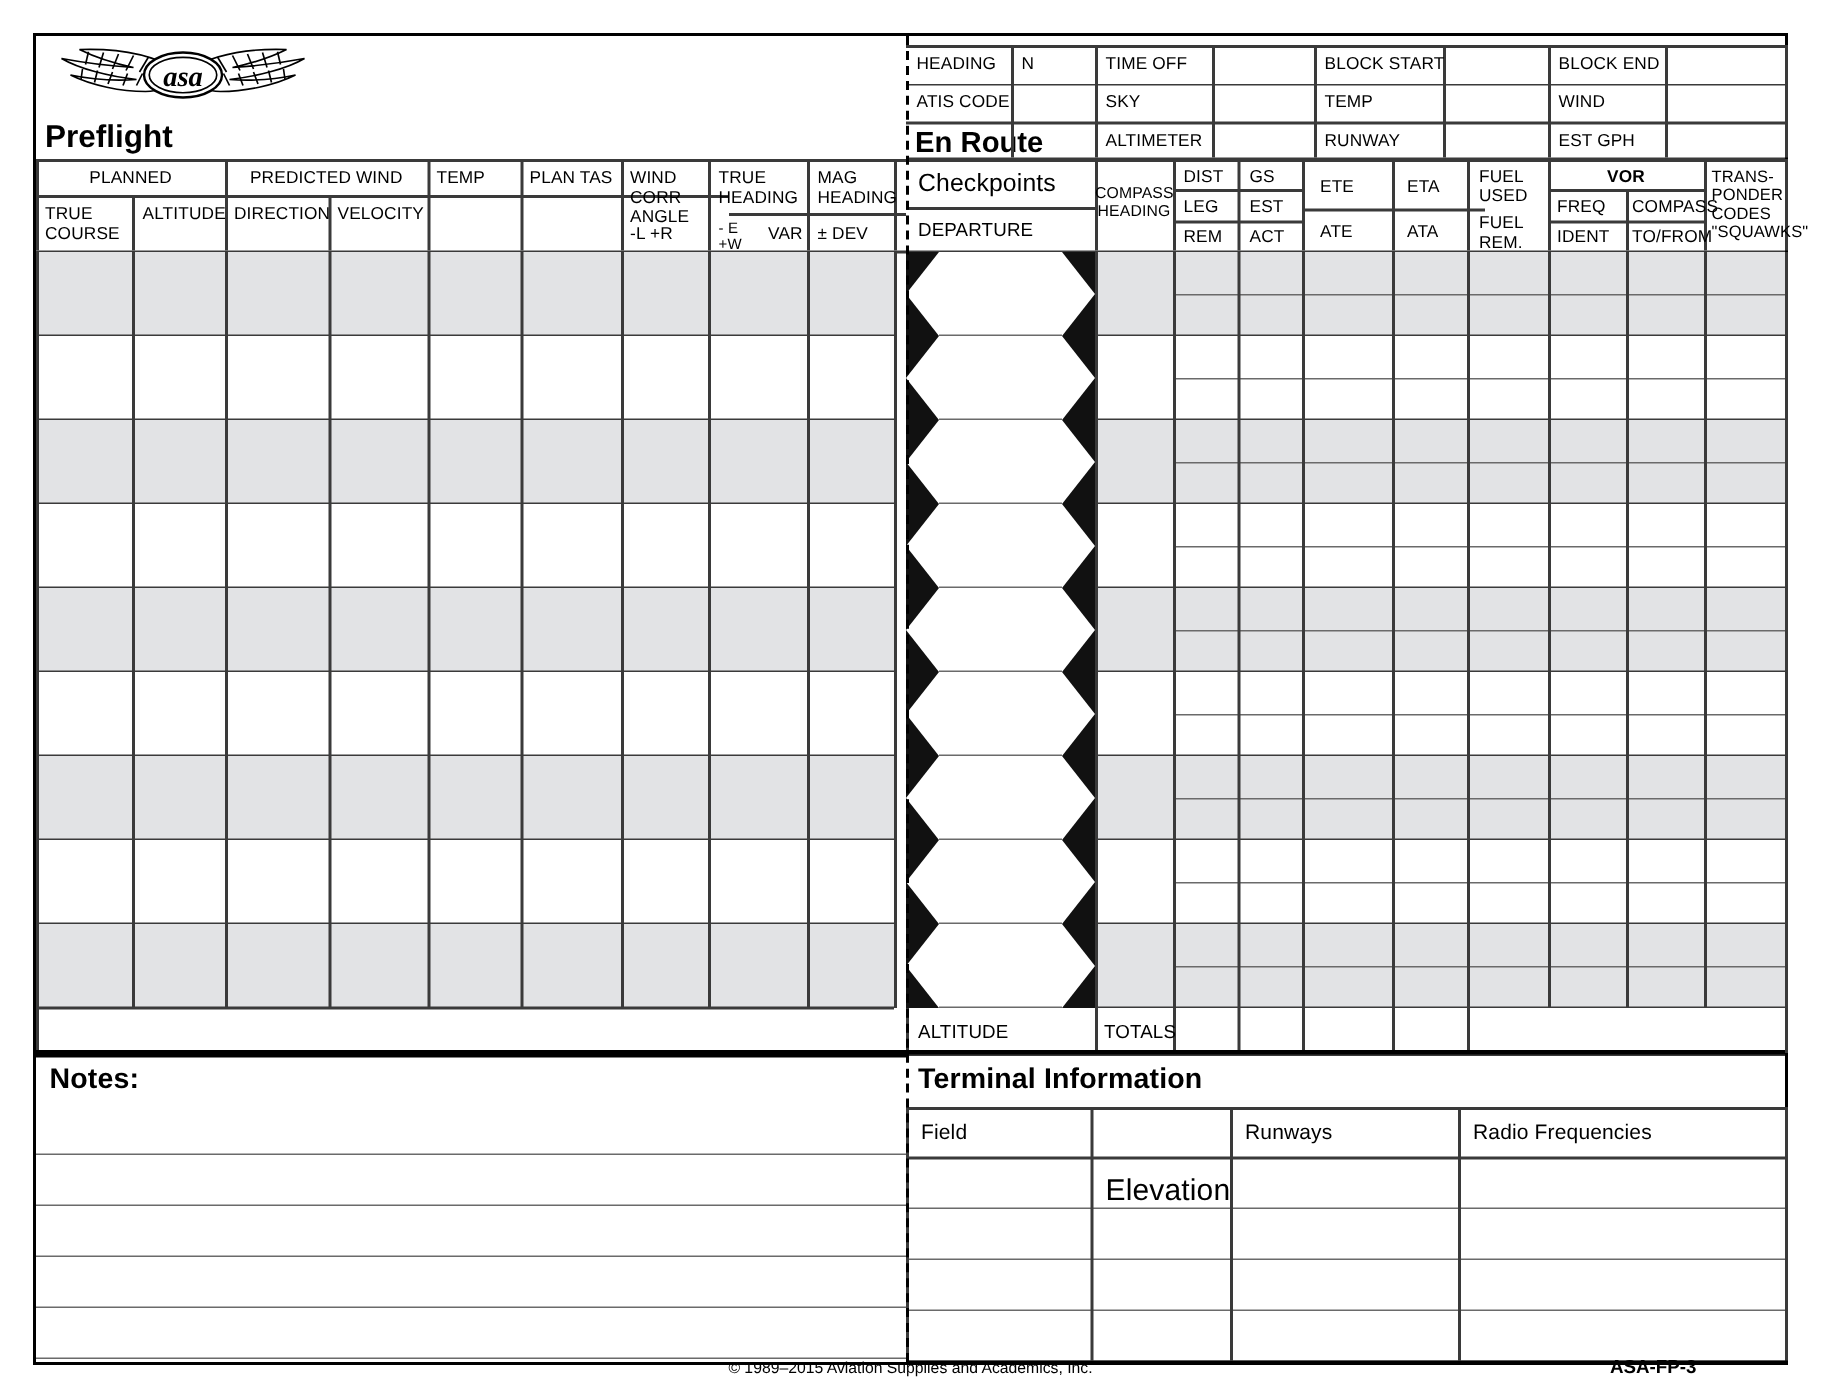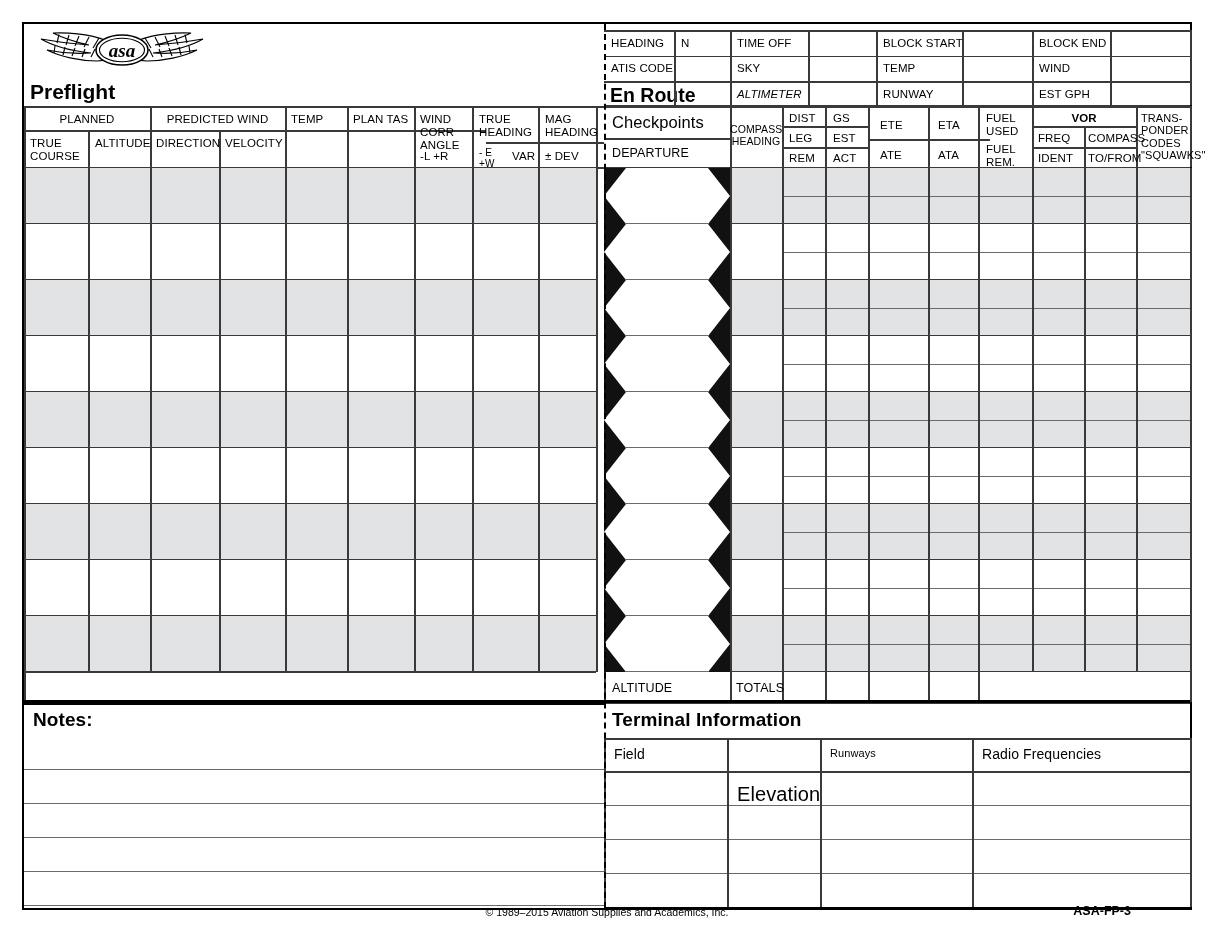--- a/index.html
+++ b/index.html
@@ -117,21 +117,21 @@
 
     <div class="lbl" style="left:611px;top:62px;">ATIS CODE</div>
     <div class="lbl" style="left:737px;top:62px;">SKY</div>
     <div class="lbl" style="left:883px;top:62px;">TEMP</div>
     <div class="lbl" style="left:1039px;top:62px;">WIND</div>
     <div class="bx" style="left:674px;top:55.5px;width:56px;height:25.5px;border:0;"></div>
     <div class="bx" style="left:808px;top:55.5px;width:68px;height:25.5px;border:0;"></div>
     <div class="bx" style="left:962px;top:55.5px;width:70px;height:25.5px;border:0;"></div>
     <div class="bx" style="left:1110px;top:55.5px;width:80px;height:25.5px;border:0;"></div>
 
-    <div class="lbl" style="left:737px;top:88px;font-style:italic;">ALTIMETER</div>
+    <div class="lbl" style="left:737px;top:88px;">ALTIMETER</div>
     <div class="lbl" style="left:883px;top:88px;">RUNWAY</div>
     <div class="lbl" style="left:1039px;top:88px;">EST GPH</div>
     <div class="bx" style="left:808px;top:81px;width:68px;height:24px;border:0;"></div>
     <div class="bx" style="left:962px;top:81px;width:70px;height:24px;border:0;"></div>
     <div class="bx" style="left:1110px;top:81px;width:80px;height:24px;border:0;"></div>
   </div>
 
   <div>
     <div class="med-h" style="left:24px;top:106px;width:580px;"></div>
     <div class="med-h" style="left:24px;top:130px;width:462px;"></div>
@@ -382,21 +382,21 @@
       </div>
   </div>
 
   <div>
     <div class="lbl" style="left:612px;top:709px;font-size:19px;font-weight:bold;">Terminal Information</div>
     <div id="terminal-grid">
         <div class="med-h" style="left:604px;top:738px;width:586px;"></div>
         <div class="med-h" style="left:604px;top:771px;width:586px;"></div>
         <div class="lbl" style="left:614px;top:747px;font-size:14px;">Field</div>
         <div class="lbl" style="left:737px;top:747px;font-size:20px;margin-top:36px;">Elevation</div>
-        <div class="lbl" style="left:830px;top:747px;font-size:11px;">Runways</div>
+        <div class="lbl" style="left:830px;top:747px;font-size:14px;">Runways</div>
         <div class="lbl" style="left:982px;top:747px;font-size:14px;">Radio Frequencies</div>
         <div class="abs" style="left:604px;top:771px;width:123px;height:34px;"></div>
         <div class="abs" style="left:727px;top:771px;width:93px;height:34px;"></div>
         <div class="abs" style="left:820px;top:771px;width:152px;height:34px;"></div>
         <div class="abs" style="left:972px;top:771px;width:218px;height:34px;"></div>
         <div class="thin-h" style="left:604px;top:805px;width:586px;background:#6a6a6a;"></div>
         <div class="abs" style="left:604px;top:805px;width:123px;height:34px;"></div>
         <div class="abs" style="left:727px;top:805px;width:93px;height:34px;"></div>
         <div class="abs" style="left:820px;top:805px;width:152px;height:34px;"></div>
         <div class="abs" style="left:972px;top:805px;width:218px;height:34px;"></div>

